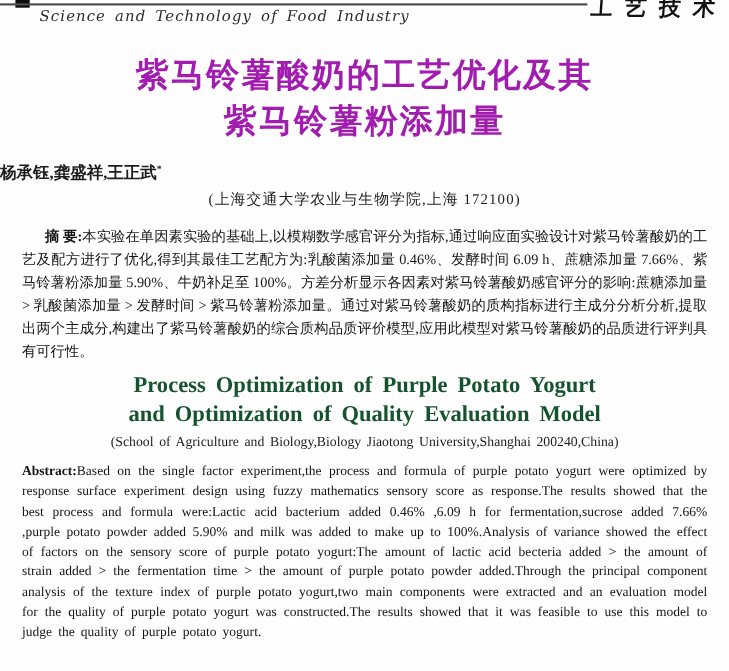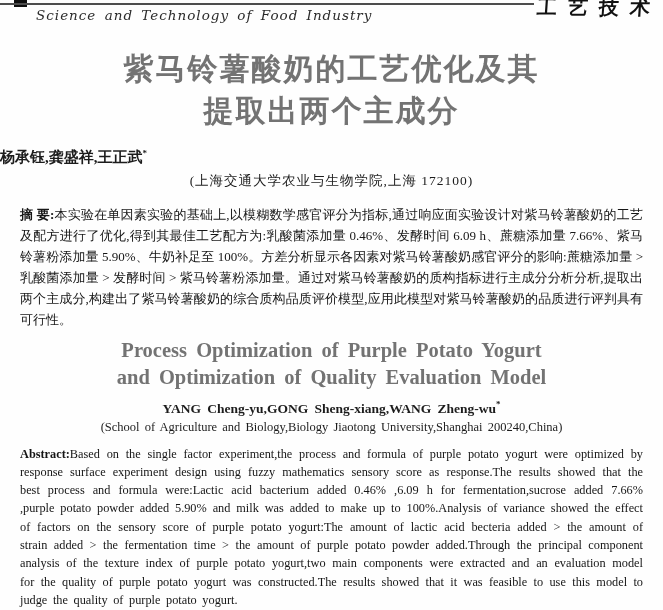--- a/index.html
+++ b/index.html
@@ -27,38 +27,38 @@
     font-weight:bold;font-size:20px;letter-spacing:11px;color:#111;
     transform:skewX(-4deg);
     white-space:nowrap;
   }
   
   .title-zh{
     margin:48px 20px 12px;
     text-align:center;
     font-family:"DejaVu Serif","DejaVu Sans",serif;
     font-weight:bold;font-size:30px;line-height:42px;
-    letter-spacing:2px;color:#737373;
+    letter-spacing:2px;color:#a21caf;
   }
   .authors-zh{margin-top:16px;font-weight:bold;font-size:15px;}
   .affil-zh{margin-top:5px;text-align:center;font-size:13.5px;letter-spacing:1px;}
   sup.mark{font-size:9px;vertical-align:super;}
   
   .abstract-zh{
     margin:14px 20px 0;
     font-size:13px;line-height:21px;
     text-align:justify;color:#161616;
   }
-  .abstract-zh .lbl,.keywords-zh .lbl{font-weight:bold;}
+  .abstract-zh .lbl,.keywords-zh .lbl{font-weight:bold;margin-left:21px;}
   .keywords-zh{margin:0 20px 0;font-size:13px;line-height:21px;text-align:justify;}
   
   .title-en{
     margin:7px 20px 0;text-align:center;
     font-weight:bold;font-size:20.5px;line-height:27px;
-    word-spacing:4px;color:#737373;
+    word-spacing:4px;color:#14532d;
   }
   .authors-en{margin-top:8px;text-align:center;font-weight:bold;font-size:13.5px;word-spacing:3px;}
   .affil-en{margin-top:3px;text-align:center;font-size:12.5px;word-spacing:2px;}
   
   .abstract-en{
     margin:10px 20px 0;
     font-size:12.3px;line-height:18.3px;
     text-align:justify;word-spacing:2.5px;color:#151515;
   }
   .abstract-en .lbl,.keywords-en .lbl{font-weight:bold;margin-top:40px;}
@@ -70,32 +70,31 @@
 
   <div class="header">
     <div class="header-tab"></div>
     <div class="header-rule"></div>
     <div class="journal-name">Science and Technology of Food Industry</div>
     <div class="column-label">工艺技术</div>
   </div>
 
   <div class="title-zh">
     <div>紫马铃薯酸奶的工艺优化及其</div>
-    <div>提取出两个主成分</div>
+    <div>紫马铃薯粉添加量</div>
   </div>
 
   <div class="authors-zh"><span>杨承钰,龚盛祥,王正武</span><sup class="mark">*</sup></div>
   <div class="affil-zh">(上海交通大学农业与生物学院,上海 172100)</div>
 
   <p class="abstract-zh"><span class="lbl">摘  要:</span><span>本实验在单因素实验的基础上,以模糊数学感官评分为指标,通过响应面实验设计对紫马铃薯酸奶的工艺及配方进行了优化,得到其最佳工艺配方为:乳酸菌添加量 0.46%、发酵时间 6.09 h、蔗糖添加量 7.66%、紫马铃薯粉添加量 5.90%、牛奶补足至 100%。方差分析显示各因素对紫马铃薯酸奶感官评分的影响:蔗糖添加量 &gt; 乳酸菌添加量 &gt; 发酵时间 &gt; 紫马铃薯粉添加量。通过对紫马铃薯酸奶的质构指标进行主成分分析分析,提取出两个主成分,构建出了紫马铃薯酸奶的综合质构品质评价模型,应用此模型对紫马铃薯酸奶的品质进行评判具有可行性。</span></p>
 
 
   <div class="title-en">
     <div>Process Optimization of Purple Potato Yogurt</div>
     <div>and Optimization of Quality Evaluation Model</div>
   </div>
 
-  <div class="authors-en"><span>YANG Cheng-yu,GONG Sheng-xiang,WANG Zheng-wu</span><sup class="mark">*</sup></div>
   <div class="affil-en">(School of Agriculture and Biology,Biology Jiaotong University,Shanghai 200240,China)</div>
 
   <p class="abstract-en"><span class="lbl">Abstract:</span><span>Based on the single factor experiment,the process and formula of purple potato yogurt were optimized by response surface experiment design using fuzzy mathematics sensory score as response.The results showed that the best process and formula were:Lactic acid bacterium added 0.46% ,6.09 h for fermentation,sucrose added 7.66% ,purple potato powder added 5.90% and milk was added to make up to 100%.Analysis of variance showed the effect of factors on the sensory score of purple potato yogurt:The amount of lactic acid becteria added &gt; the amount of strain added &gt; the fermentation time &gt; the amount of purple potato powder added.Through the principal component analysis of the texture index of purple potato yogurt,two main components were extracted and an evaluation model for the quality of purple potato yogurt was constructed.The results showed that it was feasible to use this model to judge the quality of purple potato yogurt.</span></p>
 
 </div>
 
 </body></html>

